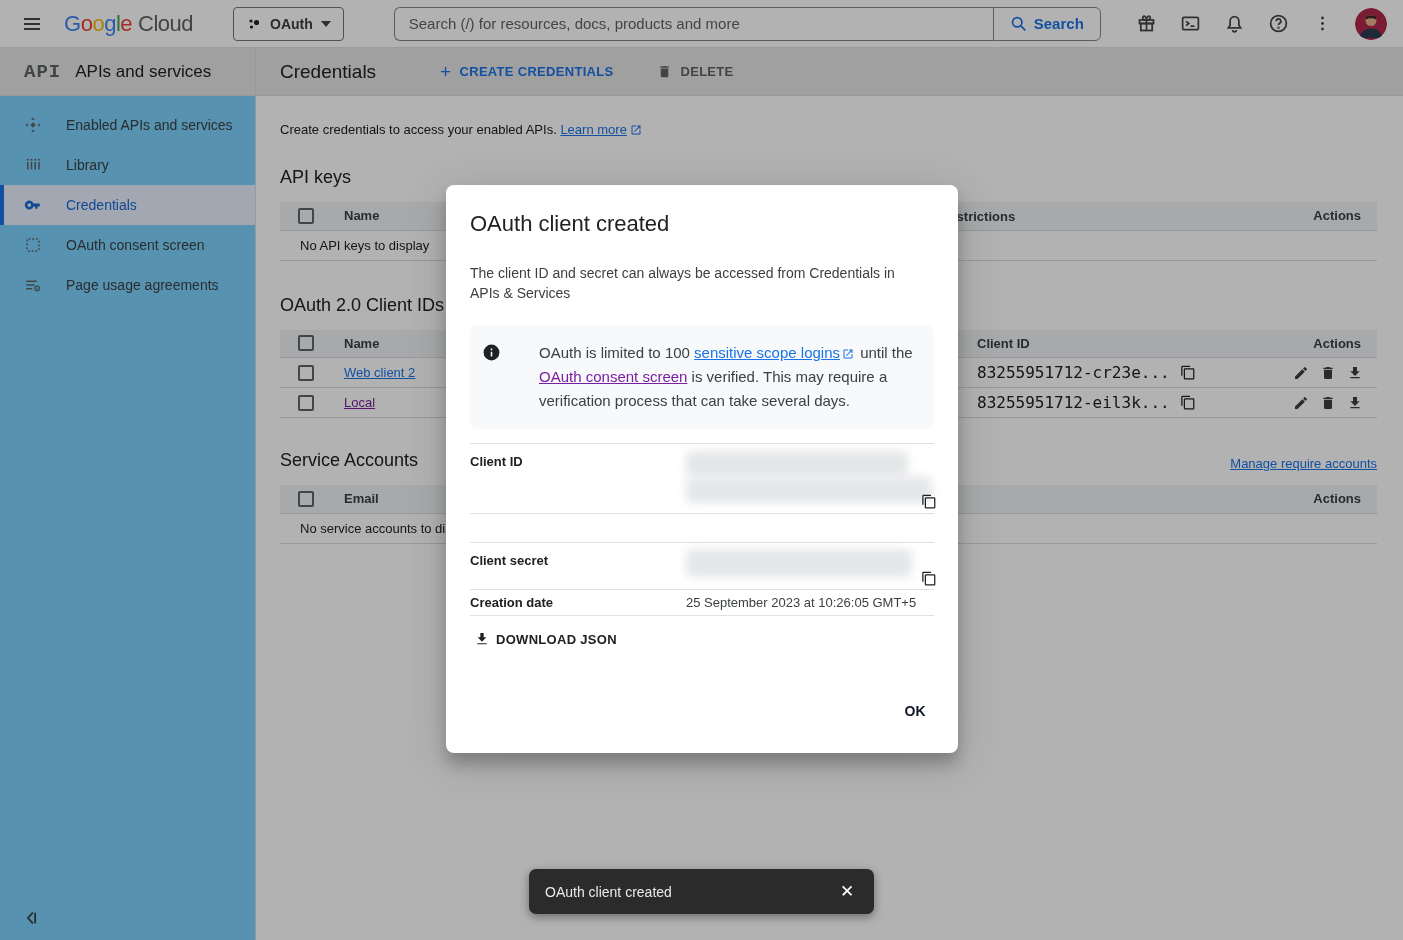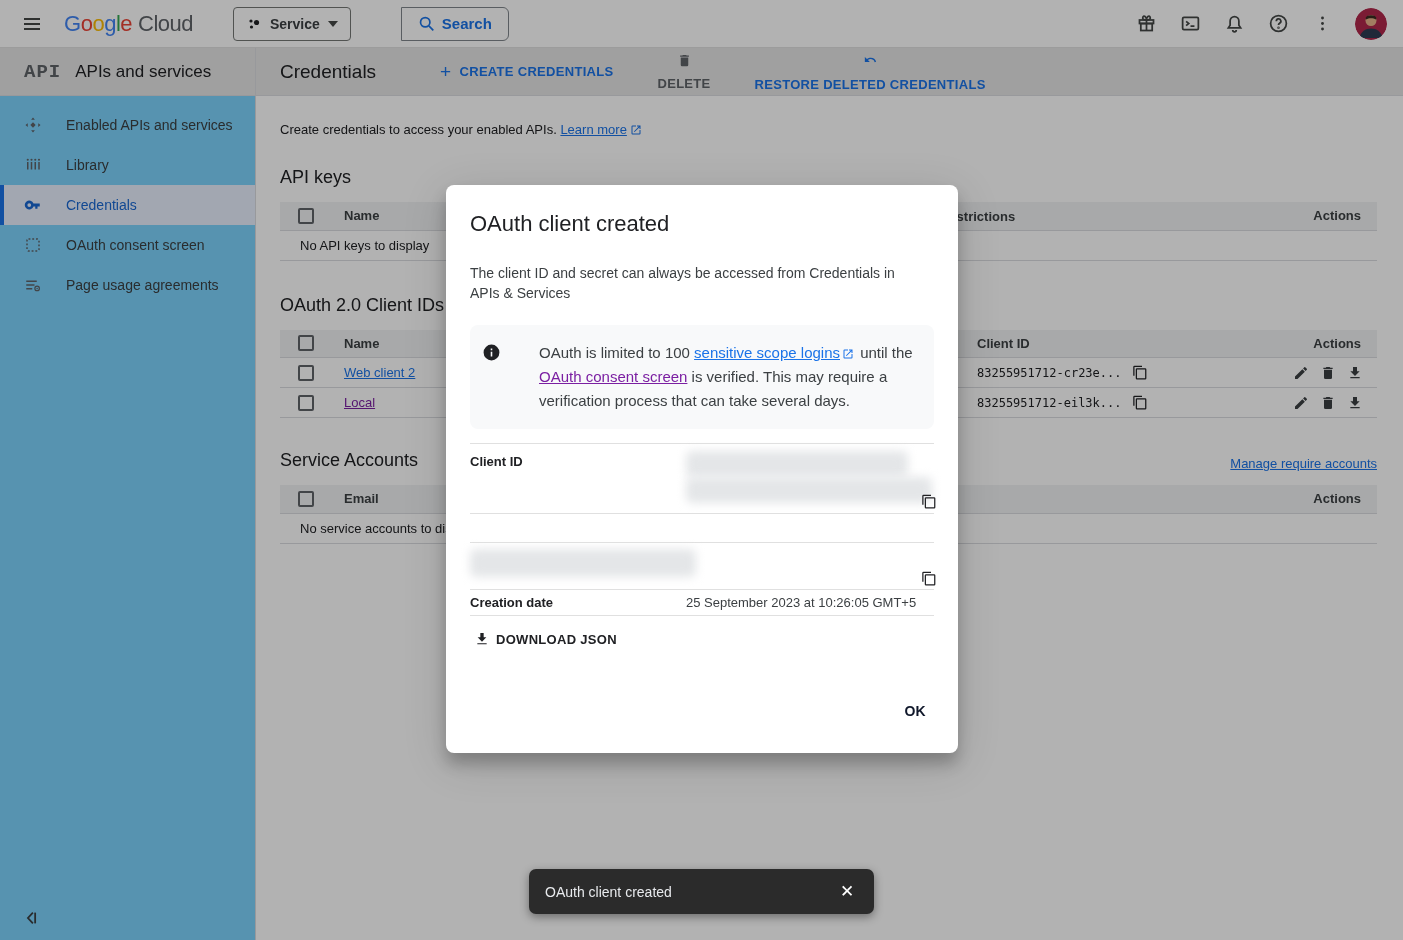--- a/index.html
+++ b/index.html
@@ -52,21 +52,21 @@
   .product-title { font-size:17px; color:#202124; }
   .page-toolbar { display:flex; align-items:center; flex:1; padding-left:24px; }
   .page-title { font-size:19px; color:#202124; }
   .tool-btn {
     display:flex; align-items:center; gap:8px; background:none; border:none; cursor:pointer;
     font-family:"Liberation Sans", sans-serif; font-size:13px; font-weight:bold; letter-spacing:0.3px;
     color:#1a73e8; padding:6px 8px;
   }
   .tool-btn.gray { color:#5f6368; }
   .tool-btn .plus { font-size:19px; font-weight:normal; line-height:14px; }
-  .mt64 { margin-left:56px; } .mt28 { margin-left:28px;flex-direction:column; }
+  .mt64 { margin-left:56px; } .mt28 { margin-left:28px; }
 
   
   .content-row { position:absolute; top:96px; left:0; right:0; bottom:0; display:flex; background:#fff; }
   .sidebar { width:256px; min-width:256px; border-right:1px solid #dadce0; padding-top:9px; background:#7dd3fc; position:relative; }
   .side-item {
     height:40px; display:flex; align-items:center; gap:24px; padding-left:24px; cursor:pointer;
     font-size:14px; color:#3c4043;
   }
   .side-item .sicon { width:18px; height:18px; color:#5f6368; display:flex; align-items:center; justify-content:center; }
   .side-item.active { background:#e8f0fe; border-left:4px solid #1a73e8; padding-left:20px; color:#1967d2; }
@@ -84,21 +84,21 @@
 
   table.gtable { width:100%; border-collapse:collapse; margin-top:14px; table-layout:fixed; }
   .gtable th, .gtable td { text-align:left; font-size:13px; padding:0 0 0 0; height:28px; }
   .gtable thead tr { background:#f1f3f4; }
   .gtable thead th { font-weight:bold; color:#3c4043; border-bottom:1px solid #dadce0; position:relative; }
   .gtable tbody td { border-bottom:1px solid #dadce0; color:#202124; }
   .gtable tbody tr { height:30px; }
   .col-cb { width:44px; } .col-name { width:560px; } .col-act { width:110px; }
   .cb { width:16px; height:16px; border:2px solid #5f6368; border-radius:2px; margin-left:18px; cursor:pointer; background:transparent; }
   .empty-text { color:#5f6368; padding-left:20px !important; }
-  .mono { font-family:"DejaVu Sans Mono", monospace; font-size:12px; letter-spacing:0; }
+  .mono { font-family:"DejaVu Sans Mono", monospace; font-size:16px; letter-spacing:0; }
   .cid-cell { display:flex; align-items:center; gap:10px; }
   .copybtn { width:15px; height:15px; color:#202124; cursor:pointer; display:inline-flex; }
   .row-actions { display:flex; justify-content:flex-end; gap:11px; padding-right:14px; color:#3c4043; }
   .row-actions .iconbtn { width:16px; height:16px; color:#3c4043; }
   .restrict-head { position:absolute; left:616px; top:0; height:28px; display:flex; align-items:center; font-weight:bold; color:#3c4043; }
   .actions-head { text-align:right !important; padding-right:16px !important; }
 
   
   .scrim { position:absolute; inset:0; background:rgba(0,0,0,0.3); z-index:50; }
   .modal {
@@ -173,24 +173,25 @@
     <div class="project-picker">
       <span>
         <svg width="16" height="16" viewBox="0 0 16 16">
             <g fill="#202124">
               <circle cx="5" cy="5" r="1.6"></circle>
               <circle cx="10.5" cy="6.5" r="2.6"></circle>
               <circle cx="5.5" cy="11" r="1.6"></circle>
             </g>
           </svg>
       </span>
-      <span>Service</span>
+      <span>OAuth</span>
       <span class="caret"></span>
     </div>
     <div class="searchwrap">
+      <input type="text" placeholder="Search (/) for resources, docs, products and more" style="">
       <button class="search-btn">
         <span>
           <svg width="17" height="17" viewBox="0 0 20 20" fill="none" stroke="#1a73e8" stroke-width="2">
               <circle cx="8.5" cy="8.5" r="5.5"></circle>
               <line x1="12.8" y1="12.8" x2="18" y2="18"></line>
             </svg>
         </span>
         <span>Search</span>
       </button>
     </div>
@@ -252,28 +253,20 @@
         <span class="plus">+</span>
         <span>CREATE CREDENTIALS</span>
       </button>
       <button class="tool-btn gray mt28">
         <span>
           <svg width="15" height="15" viewBox="0 0 24 24" fill="currentColor">
               <path d="M6 19a2 2 0 0 0 2 2h8a2 2 0 0 0 2-2V7H6zM19 4h-3.5l-1-1h-5l-1 1H5v2h14z"></path>
             </svg>
         </span>
         <span>DELETE</span>
-      </button>
-      <button class="tool-btn mt28">
-        <span>
-          <svg width="17" height="17" viewBox="0 0 24 24" fill="currentColor">
-              <path d="M12.5 8c-2.1 0-4 .7-5.5 1.9L4 7v7h7l-2.6-2.6A6 6 0 0 1 18 14.5l1.9-.7A8 8 0 0 0 12.5 8z"></path>
-            </svg>
-        </span>
-        <span>RESTORE DELETED CREDENTIALS</span>
       </button>
     </div>
   </div>
 
   <div class="content-row">
 
     <nav class="sidebar">
       <div class="side-item">
         <span class="sicon">
           <svg width="18" height="18" viewBox="0 0 24 24" fill="currentColor">
@@ -492,20 +485,21 @@
           <div class="redact" style="left:0; top:33px; width:246px; height:26px;"></div>
           <span class="copy-abs" style="bottom:4px;">
             <svg width="15" height="15" viewBox="0 0 24 24" fill="currentColor">
                 <path d="M16 1H4a2 2 0 0 0-2 2v14h2V3h12zM21 5H8a2 2 0 0 0-2 2v14a2 2 0 0 0 2 2h13a2 2 0 0 0 2-2V7a2 2 0 0 0-2-2zm0 16H8V7h13z"></path>
               </svg>
           </span>
         </div>
       </div>
       <div class="row-gap"></div>
       <div class="frow row-secret">
+        <div class="flabel">Client secret</div>
         <div class="fvalue">
           <div class="redact" style="left:0; top:6px; width:226px; height:28px;"></div>
           <span class="copy-abs" style="bottom:3px;">
             <svg width="15" height="15" viewBox="0 0 24 24" fill="currentColor">
                 <path d="M16 1H4a2 2 0 0 0-2 2v14h2V3h12zM21 5H8a2 2 0 0 0-2 2v14a2 2 0 0 0 2 2h13a2 2 0 0 0 2-2V7a2 2 0 0 0-2-2zm0 16H8V7h13z"></path>
               </svg>
           </span>
         </div>
       </div>
       <div class="frow row-date">

